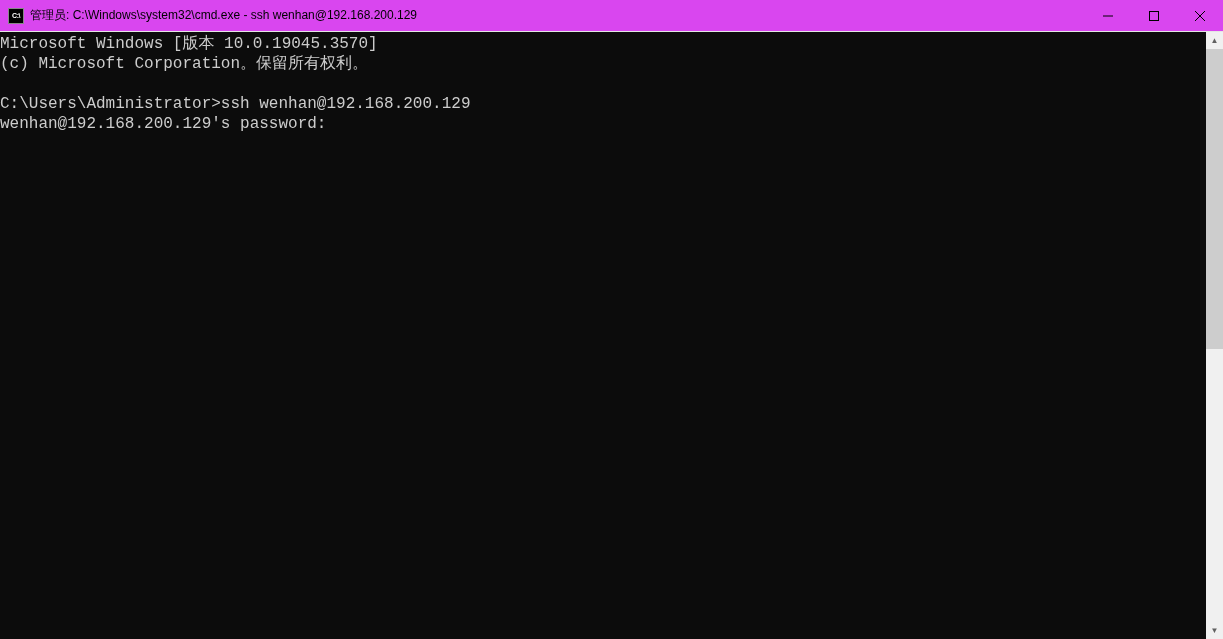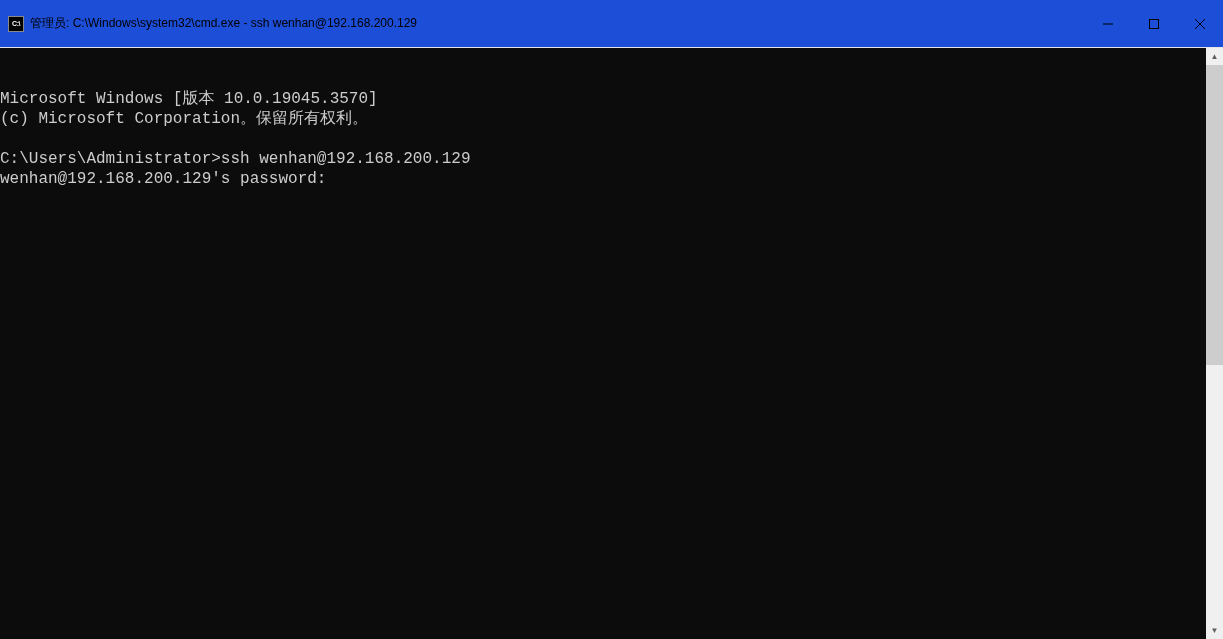--- a/index.html
+++ b/index.html
@@ -6,22 +6,22 @@
     body {
       font-family: "Segoe UI", Tahoma, sans-serif;
       background: #ffffff;
       width: 1223px;
       height: 639px;
       overflow: hidden;
       display: flex;
       flex-direction: column;
     }
     .titlebar {
-      height: 48px;
-      background: #1d4ed8;
+      height: 32px;
+      background: #d946ef;
       display: flex;
       align-items: center;
       border-bottom: 1px solid #e5e5e5;
       user-select: none;
     }
     .titlebar-icon {
       width: 16px;
       height: 16px;
       margin-left: 8px;
       margin-right: 6px;
@@ -66,21 +66,20 @@
     .terminal {
       flex: 1;
       background: #0c0c0c;
       color: #cccccc;
       font-family: "NSimSun","SimSun","Consolas","Courier New",monospace;
       font-size: 16px;
       line-height: 20px;
       white-space: pre;
       padding: 2px 0 0 0;
       overflow: hidden;
-      margin-top: 39px;
     }
     .scrollbar {
       width: 17px;
       background: #f0f0f0;
       display: flex;
       flex-direction: column;
     }
     .scroll-arrow {
       height: 17px;
       display: flex;

